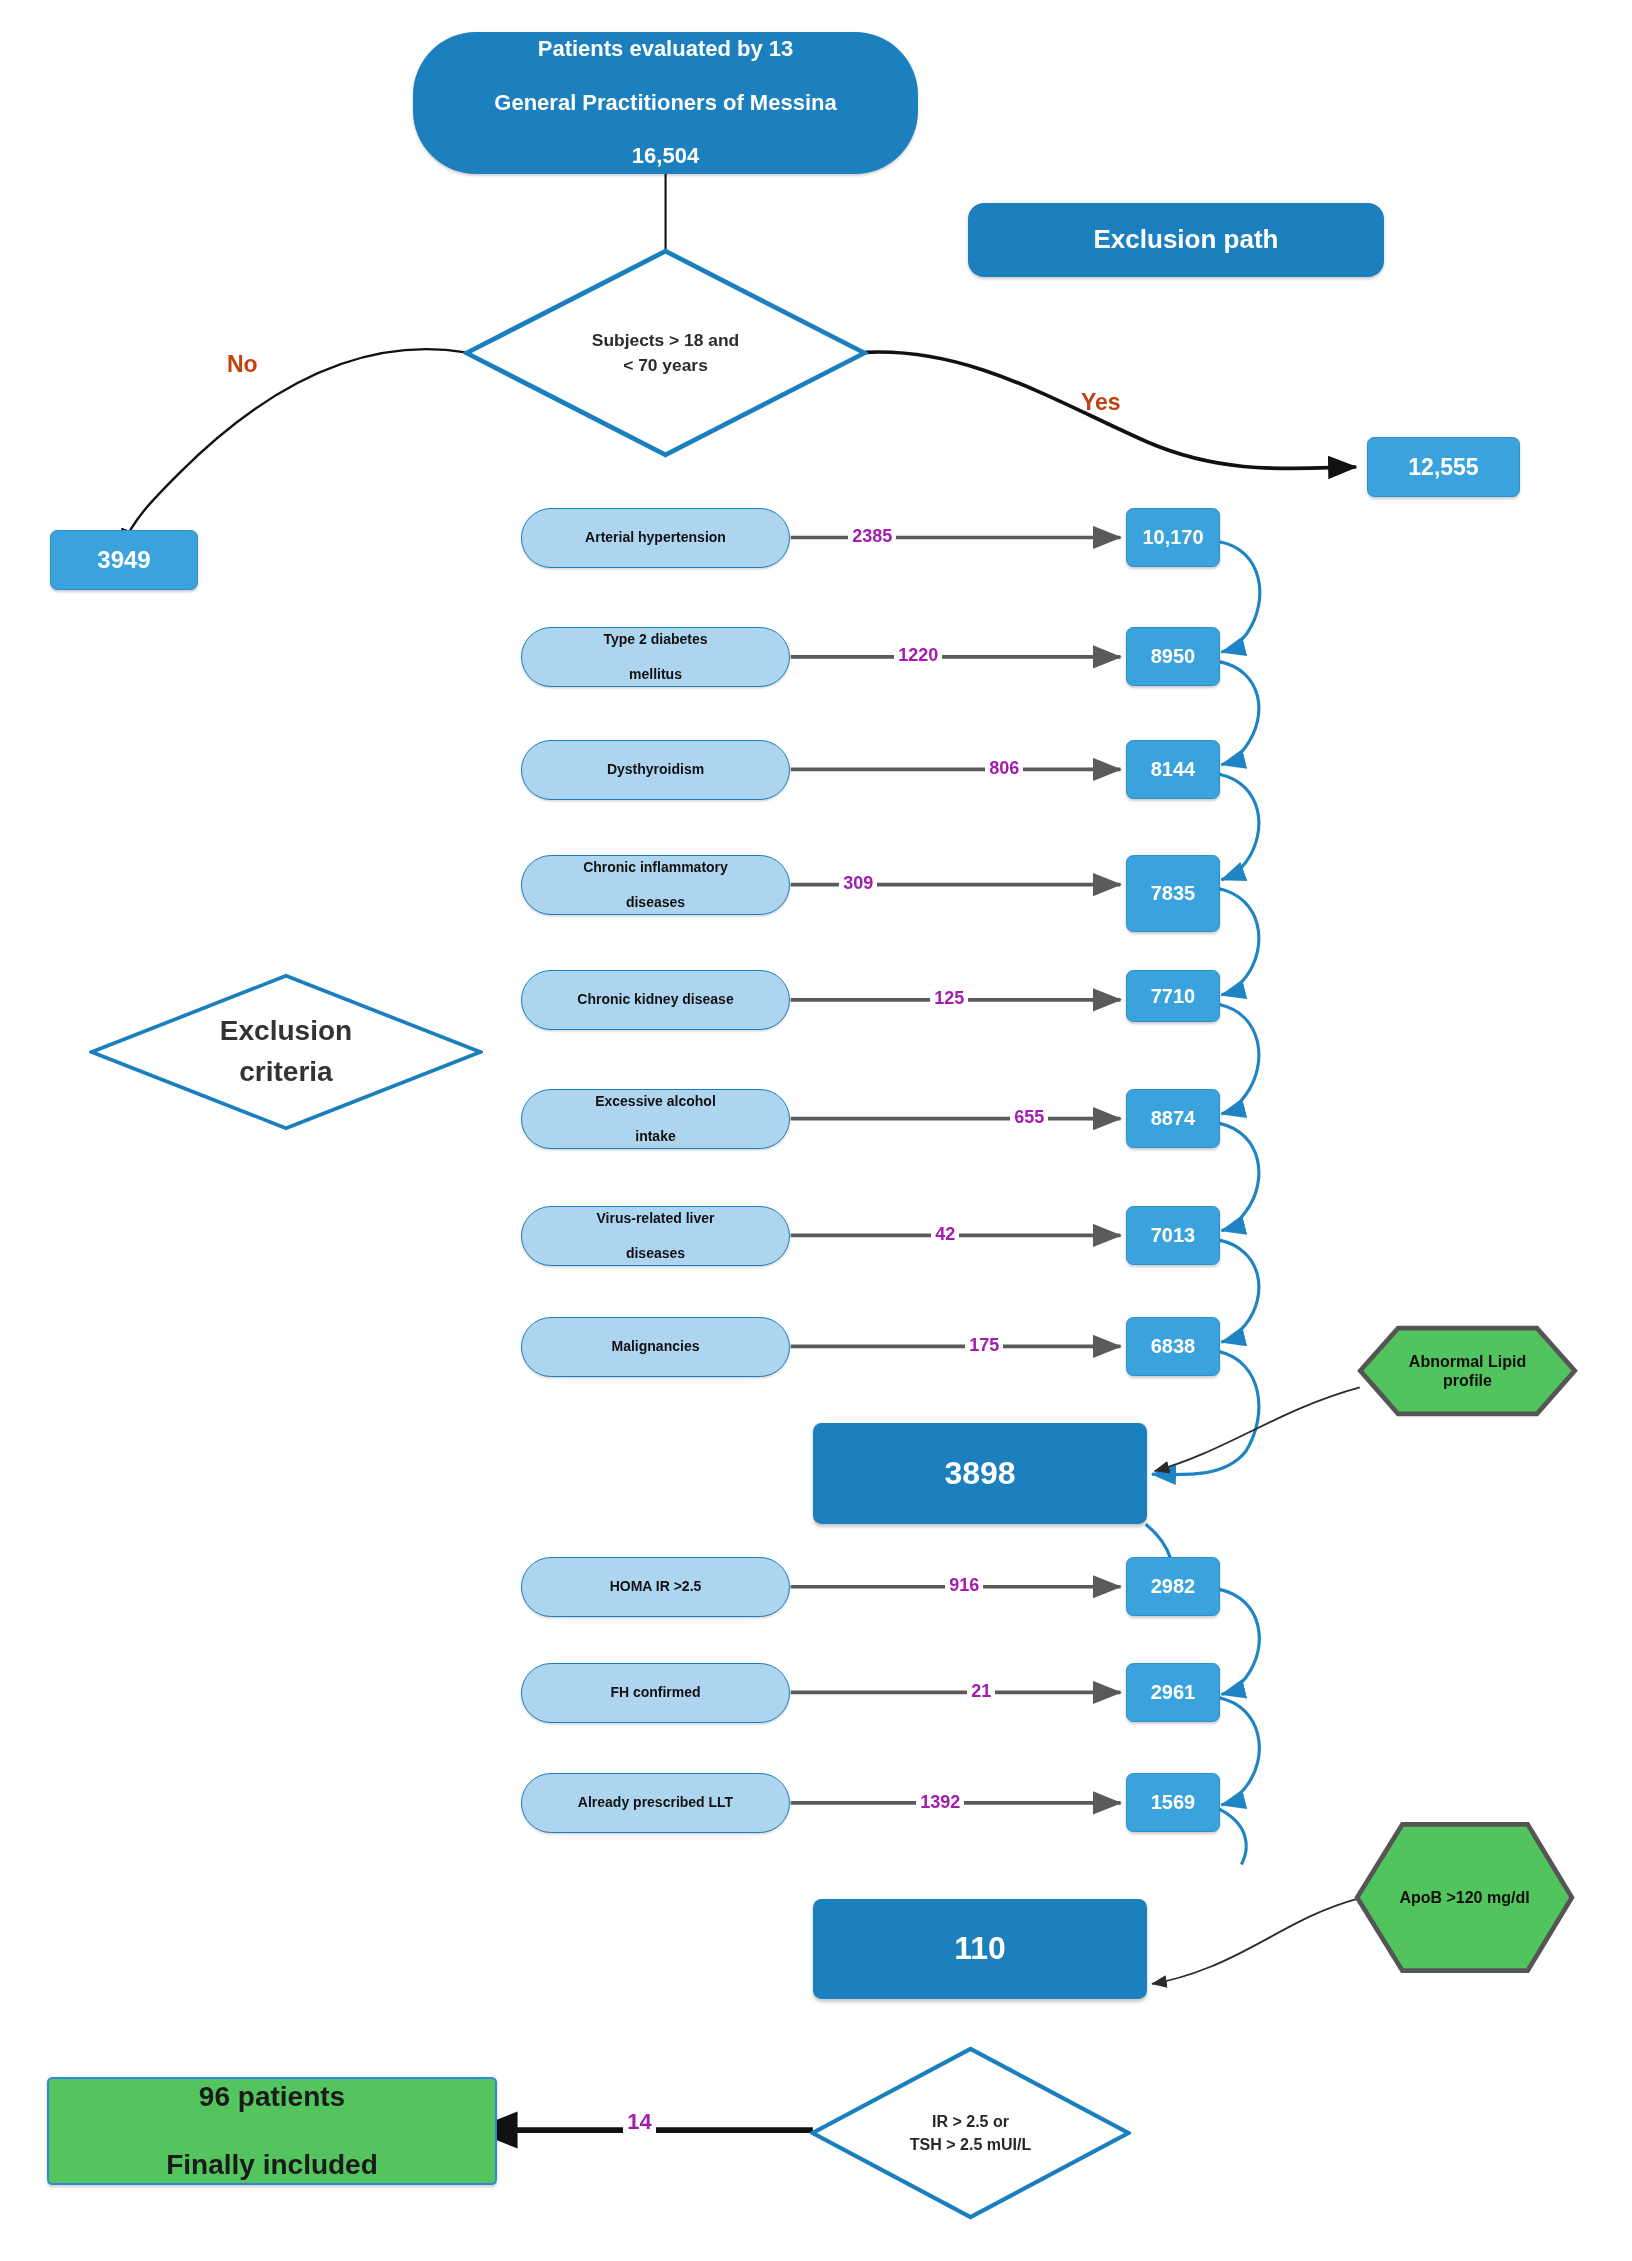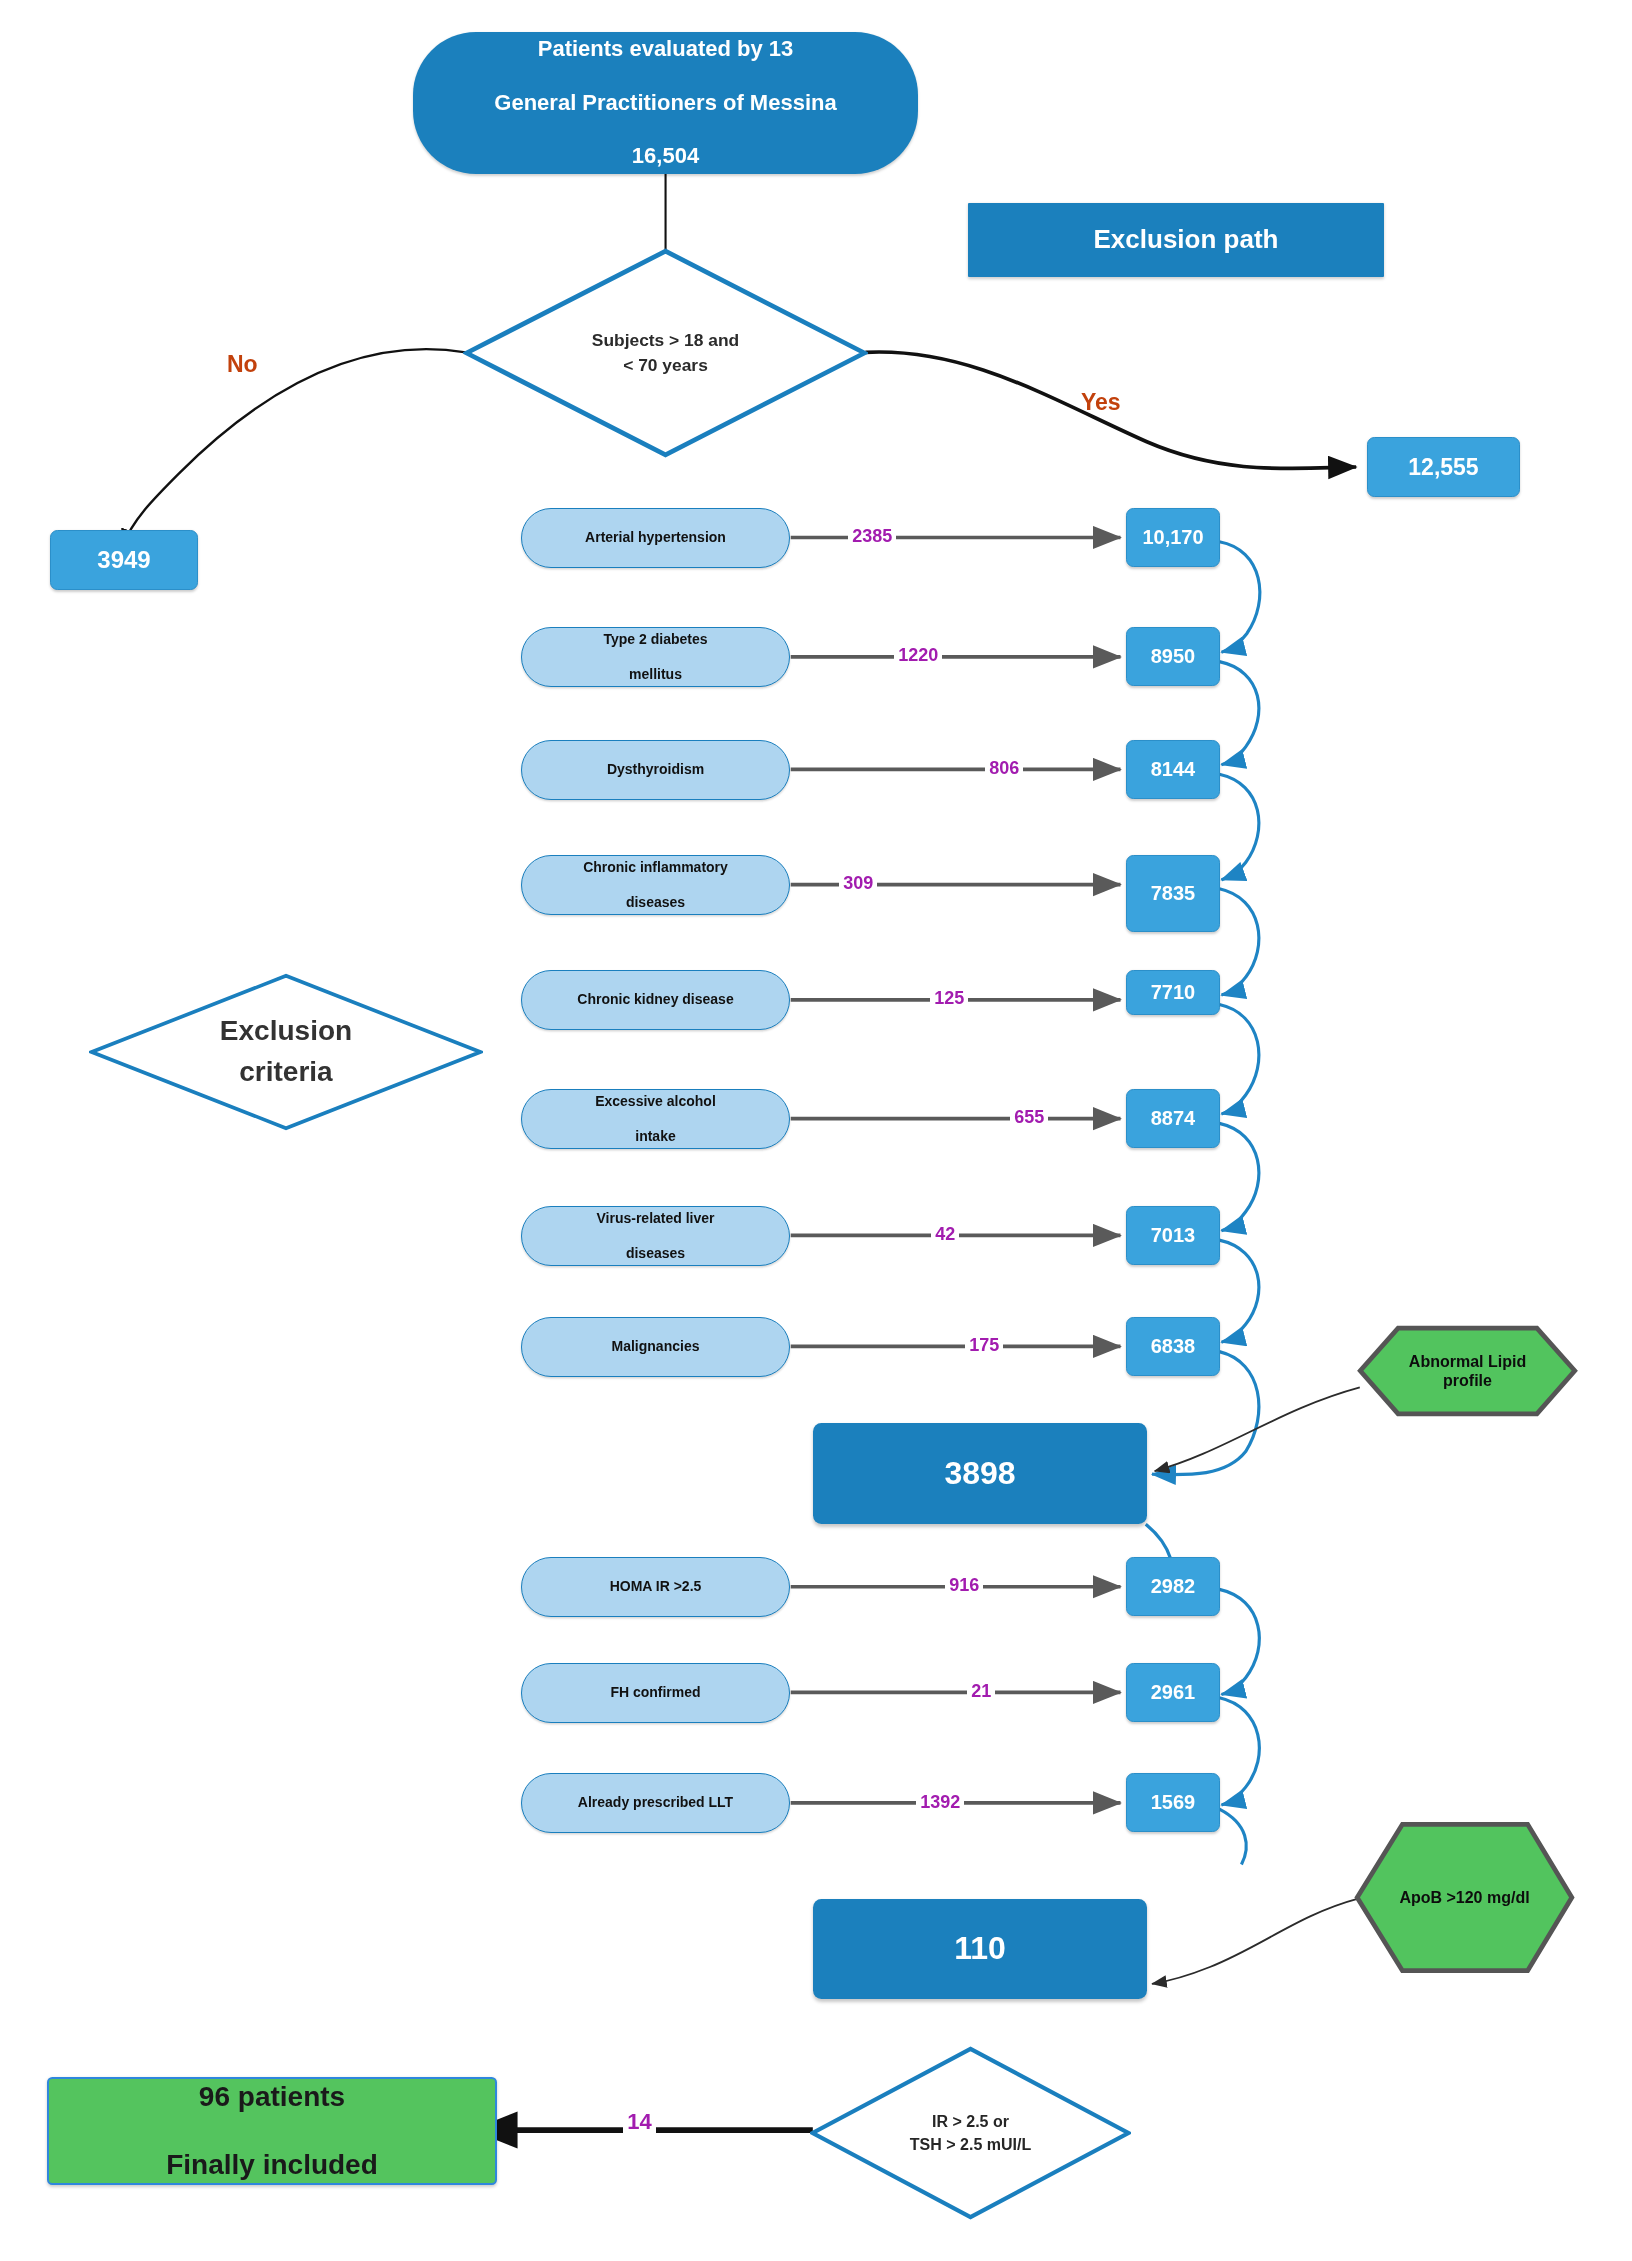--- a/index.html
+++ b/index.html
@@ -29,21 +29,21 @@
     font-weight:bold;
     font-size:22px;
     box-shadow:0 1.6px 2.6px rgba(0,0,0,.18);
   }
   
   .legend-box{
     background:#1b80bd;
     color:#ffffff;
     font-weight:bold;
     font-size:26px;
-    border-radius:1px;
+    border-radius:16px;
     box-shadow:0 1.6px 3.2px rgba(0,0,0,.2);
     padding-left:20px;
   }
   
   .crit{
     background:#aed5f0;
     border:1.6px solid #1a7fbe;
     border-radius:47px;
     color:#111111;
     font-weight:bold;
@@ -261,21 +261,21 @@
     <span>7835</span>
   </div>
 
   <div class="node crit" style="left:521px;top:970px;width:269px;height:60px;">
     <span>
       <span>Chronic kidney disease</span>
       <span></span>
     </span>
   </div>
   <div class="edge-label" style="left:930px;top:988px;">125</div>
-  <div class="node count" style="left:1126px;top:970px;width:94px;height:45px;font-size:20px;">
+  <div class="node count" style="left:1126px;top:970px;width:94px;height:52px;font-size:20px;">
     <span>7710</span>
   </div>
 
   <div class="node crit" style="left:521px;top:1089px;width:269px;height:60px;">
     <span>
       <span>Excessive alcohol</span><br>
       <span>intake</span>
     </span>
   </div>
   <div class="edge-label" style="left:1010px;top:1107px;">655</div>

